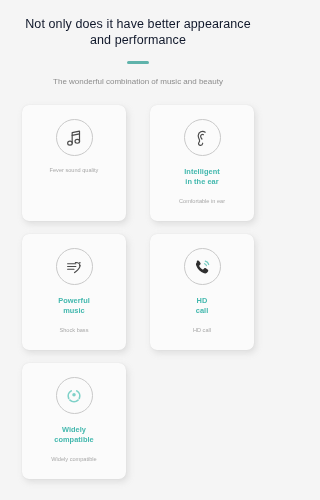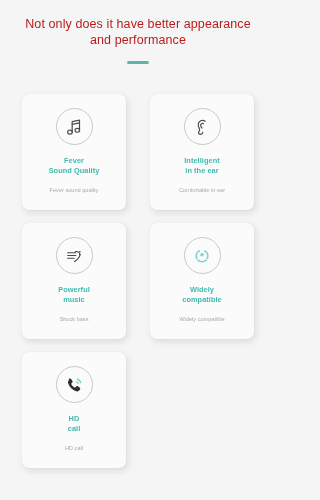--- a/index.html
+++ b/index.html
@@ -25,21 +25,21 @@
   }
   
   .header {
     width: 100%;
     padding-top: 16px;
     display: flex;
     flex-direction: column;
     align-items: center;
   }
   .headline {
-    color: #b91c1c;
+    color: #0f172a;
     font-size: 12.5px;
     line-height: 16px;
     text-align: center;
     font-weight: 400;
     letter-spacing: 0.1px;
     max-width: 230px;
     margin: 0;
   }
   .divider {
     width: 22px;
@@ -112,36 +112,33 @@
   }
 </style>
 </head>
 <body>
 
 <div class="page">
 
   <div class="header">
     <div class="headline">Not only does it have better appearance and performance</div>
     <div class="divider"></div>
+    <div class="subhead">The wonderful combination of music and beauty</div>
   </div>
 
   <div class="grid">
 
     <div class="card">
       <div class="icon-circle">
         <svg width="22" height="22" viewBox="0 0 24 24" fill="none" stroke="#4a4a4a" stroke-width="1.3" stroke-linecap="round" stroke-linejoin="round">
           <path d="M10 17.5V6.2l8-1.7v11"></path>
           <ellipse cx="7.6" cy="17.6" rx="2.5" ry="2.1"></ellipse>
           <ellipse cx="15.6" cy="15.6" rx="2.5" ry="2.1"></ellipse>
           <path d="M10 9.2l8-1.7"></path>
         </svg>
-      </div>
-      <div class="card-title">
-        <span>Fever</span><br>
-        <span>Sound Quality</span>
       </div>
       <div class="card-desc">Fever sound quality</div>
     </div>
 
     <div class="card">
       <div class="icon-circle">
         <svg width="22" height="22" viewBox="0 0 24 24" fill="none" stroke="#4a4a4a" stroke-width="1.3" stroke-linecap="round" stroke-linejoin="round">
           <path d="M15.5 5.6c-3.2-2-7.2-.2-7.6 3.5-.2 2 .6 3.2 1.2 4.5.5 1.1.4 2.3-.4 3.2-1 1.2-.3 3 1.3 3.2 1.5.2 2.6-.9 2.8-2.3"></path>
           <path d="M13.6 8.4c-1.5-.9-3.2.3-3.1 1.9.1 1.2.9 1.9 1.5 2.9"></path>
         </svg>
@@ -167,43 +164,43 @@
       </div>
       <div class="card-title">
         <span>Powerful</span><br>
         <span>music</span>
       </div>
       <div class="card-desc">Shock bass</div>
     </div>
 
     <div class="card">
       <div class="icon-circle">
+        <svg width="22" height="22" viewBox="0 0 24 24" fill="none" stroke-linecap="round" stroke-linejoin="round">
+          <path d="M6.4 5.4c.8-.8 2-.7 2.6.2l1.3 1.9c.4.6.3 1.4-.2 1.9l-.8.8c-.3.3-.4.7-.2 1 .7 1.5 1.9 2.7 3.4 3.4.4.2.8.1 1-.2l.8-.8c.5-.5 1.3-.6 1.9-.2l1.9 1.3c.9.6 1 1.8.2 2.6l-.9.9c-.8.8-2 1.1-3.1.7-4.1-1.4-7.3-4.6-8.7-8.7-.4-1.1-.1-2.3.7-3.1z" fill="#2f2f2f" stroke="none"></path>
+          <path d="M15.6 5.6c1.8.5 3.2 1.9 3.7 3.7" stroke="#6fcabf" stroke-width="1.3"></path>
+          <path d="M14.7 8.4c1 .3 1.8 1.1 2.1 2.1" stroke="#6fcabf" stroke-width="1.3"></path>
+        </svg>
+      </div>
+      <div class="card-title">
+        <span>HD</span><br>
+        <span>call</span>
+      </div>
+      <div class="card-desc">HD call</div>
+    </div>
+
+    <div class="card">
+      <div class="icon-circle">
         <svg width="22" height="22" viewBox="0 0 24 24" fill="none" stroke="#7ed1c8" stroke-width="1.8" stroke-linecap="round" stroke-linejoin="round">
           <path d="M6.2 14.6A6.5 6.5 0 0 1 9 6.4"></path>
           <path d="M17.8 14.6A6.5 6.5 0 0 0 15 6.4"></path>
           <path d="M7.6 16.4a6.5 6.5 0 0 0 8.8 0"></path>
           <circle cx="12" cy="10.6" r="1.9" fill="#7ed1c8" stroke="none"></circle>
         </svg>
       </div>
       <div class="card-title">
         <span>Widely</span><br>
         <span>compatible</span>
       </div>
       <div class="card-desc">Widely compatible</div>
     </div>
 
-    <div class="card">
-      <div class="icon-circle">
-        <svg width="22" height="22" viewBox="0 0 24 24" fill="none" stroke-linecap="round" stroke-linejoin="round">
-          <path d="M6.4 5.4c.8-.8 2-.7 2.6.2l1.3 1.9c.4.6.3 1.4-.2 1.9l-.8.8c-.3.3-.4.7-.2 1 .7 1.5 1.9 2.7 3.4 3.4.4.2.8.1 1-.2l.8-.8c.5-.5 1.3-.6 1.9-.2l1.9 1.3c.9.6 1 1.8.2 2.6l-.9.9c-.8.8-2 1.1-3.1.7-4.1-1.4-7.3-4.6-8.7-8.7-.4-1.1-.1-2.3.7-3.1z" fill="#2f2f2f" stroke="none"></path>
-          <path d="M15.6 5.6c1.8.5 3.2 1.9 3.7 3.7" stroke="#6fcabf" stroke-width="1.3"></path>
-          <path d="M14.7 8.4c1 .3 1.8 1.1 2.1 2.1" stroke="#6fcabf" stroke-width="1.3"></path>
-        </svg>
-      </div>
-      <div class="card-title">
-        <span>HD</span><br>
-        <span>call</span>
-      </div>
-      <div class="card-desc">HD call</div>
-    </div>
-
   </div>
 </div>
 
 </body></html>

